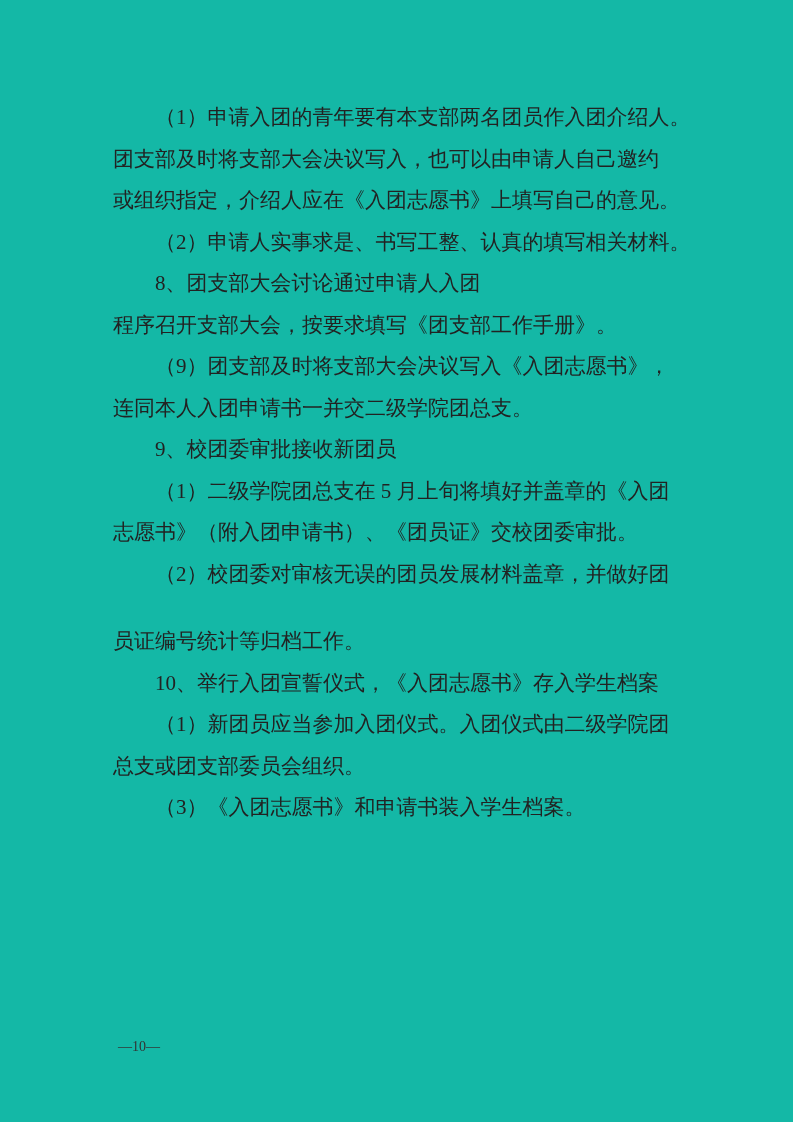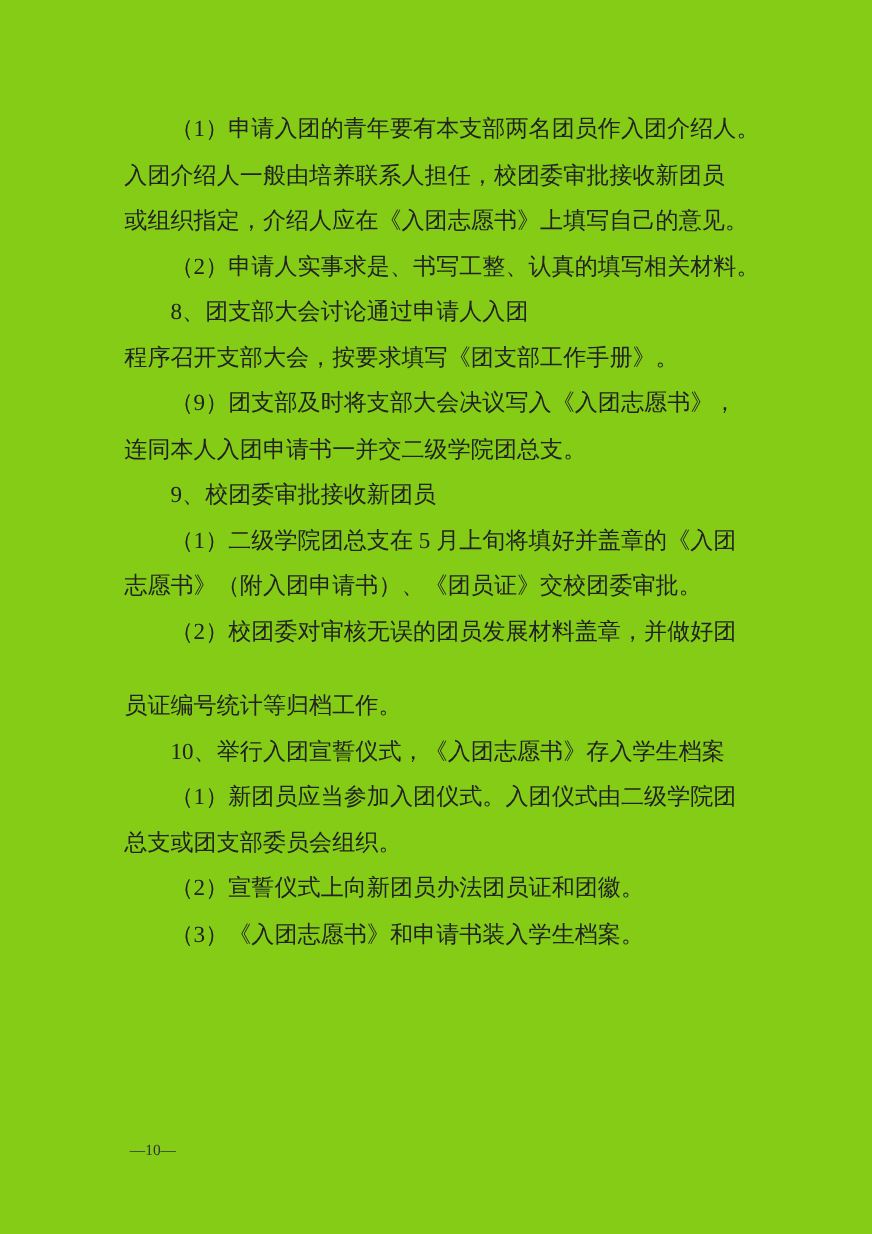--- a/index.html
+++ b/index.html
@@ -41,36 +41,35 @@
     font-size: 14px;
     color: #333333;
     font-family: "Liberation Serif", serif;
     white-space: nowrap;
     text-align: right;
   }
 </style>
 </head>
 <body>
 
-<main class="page" style="background: #84cc16;">
+<main class="page" style="background: #14b8a6;">
   <section class="doc-lines">
 
   <div class="doc-line indent" style="color: rgb(34, 34, 34);">（1）申请入团的青年要有本支部两名团员作入团介绍人。</div>
-      <div class="doc-line" style="color: rgb(34, 34, 34);">入团介绍人一般由培养联系人担任，校团委审批接收新团员</div>
+      <div class="doc-line" style="color: rgb(34, 34, 34);">团支部及时将支部大会决议写入，也可以由申请人自己邀约</div>
       <div class="doc-line" style="color: rgb(34, 34, 34);">或组织指定，介绍人应在《入团志愿书》上填写自己的意见。</div>
       <div class="doc-line indent" style="color: rgb(34, 34, 34);">（2）申请人实事求是、书写工整、认真的填写相关材料。</div>
       <div class="doc-line indent" style="color: rgb(34, 34, 34);">8、团支部大会讨论通过申请人入团</div>
       <div class="doc-line" style="color: rgb(34, 34, 34);">程序召开支部大会，按要求填写《团支部工作手册》。</div>
       <div class="doc-line indent" style="color: rgb(34, 34, 34);">（9）团支部及时将支部大会决议写入《入团志愿书》，</div>
       <div class="doc-line" style="color: rgb(34, 34, 34);">连同本人入团申请书一并交二级学院团总支。</div>
       <div class="doc-line indent" style="color: rgb(34, 34, 34);">9、校团委审批接收新团员</div>
       <div class="doc-line indent" style="color: rgb(34, 34, 34);">（1）二级学院团总支在 5 月上旬将填好并盖章的《入团</div>
       <div class="doc-line" style="color: rgb(34, 34, 34);">志愿书》（附入团申请书）、《团员证》交校团委审批。</div>
       <div class="doc-line indent" style="color: rgb(34, 34, 34);">（2）校团委对审核无误的团员发展材料盖章，并做好团</div>
       <div class="doc-line" style="color: rgb(34, 34, 34); margin-top: 26px;">员证编号统计等归档工作。</div>
       <div class="doc-line indent" style="color: rgb(34, 34, 34);">10、举行入团宣誓仪式，《入团志愿书》存入学生档案</div>
       <div class="doc-line indent" style="color: rgb(34, 34, 34);">（1）新团员应当参加入团仪式。入团仪式由二级学院团</div>
       <div class="doc-line" style="color: rgb(34, 34, 34);">总支或团支部委员会组织。</div>
-      <div class="doc-line indent" style="color: rgb(34, 34, 34);">（2）宣誓仪式上向新团员办法团员证和团徽。</div>
       <div class="doc-line indent" style="color: rgb(34, 34, 34);">（3）《入团志愿书》和申请书装入学生档案。</div>
     </section>
   <div class="page-number">—10—</div>
 </main>
 
 </body></html>

